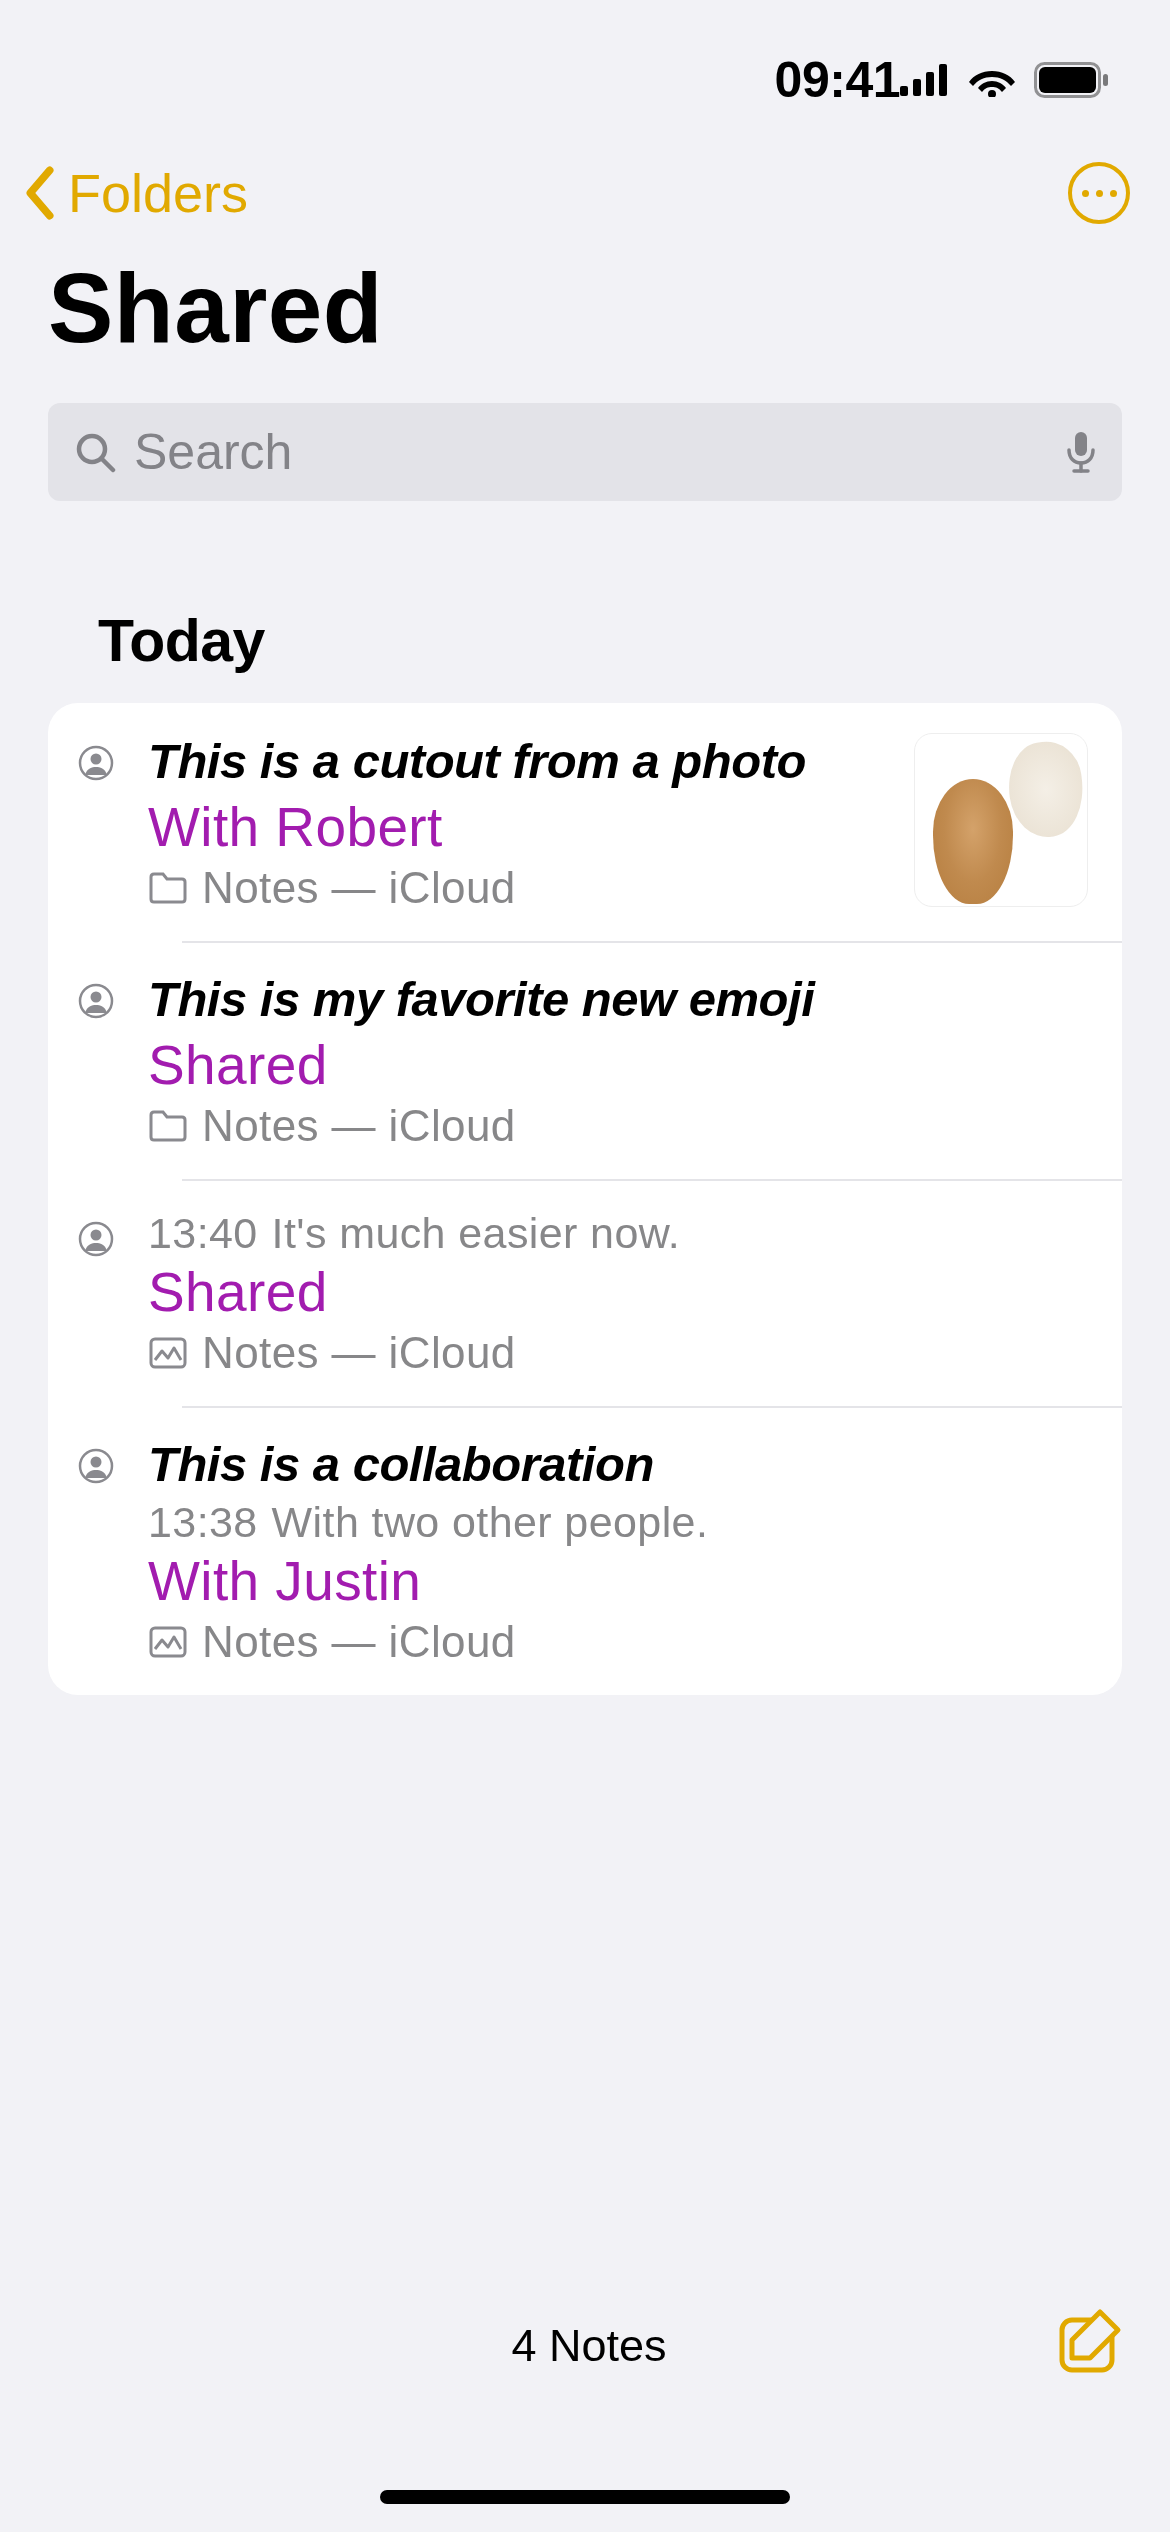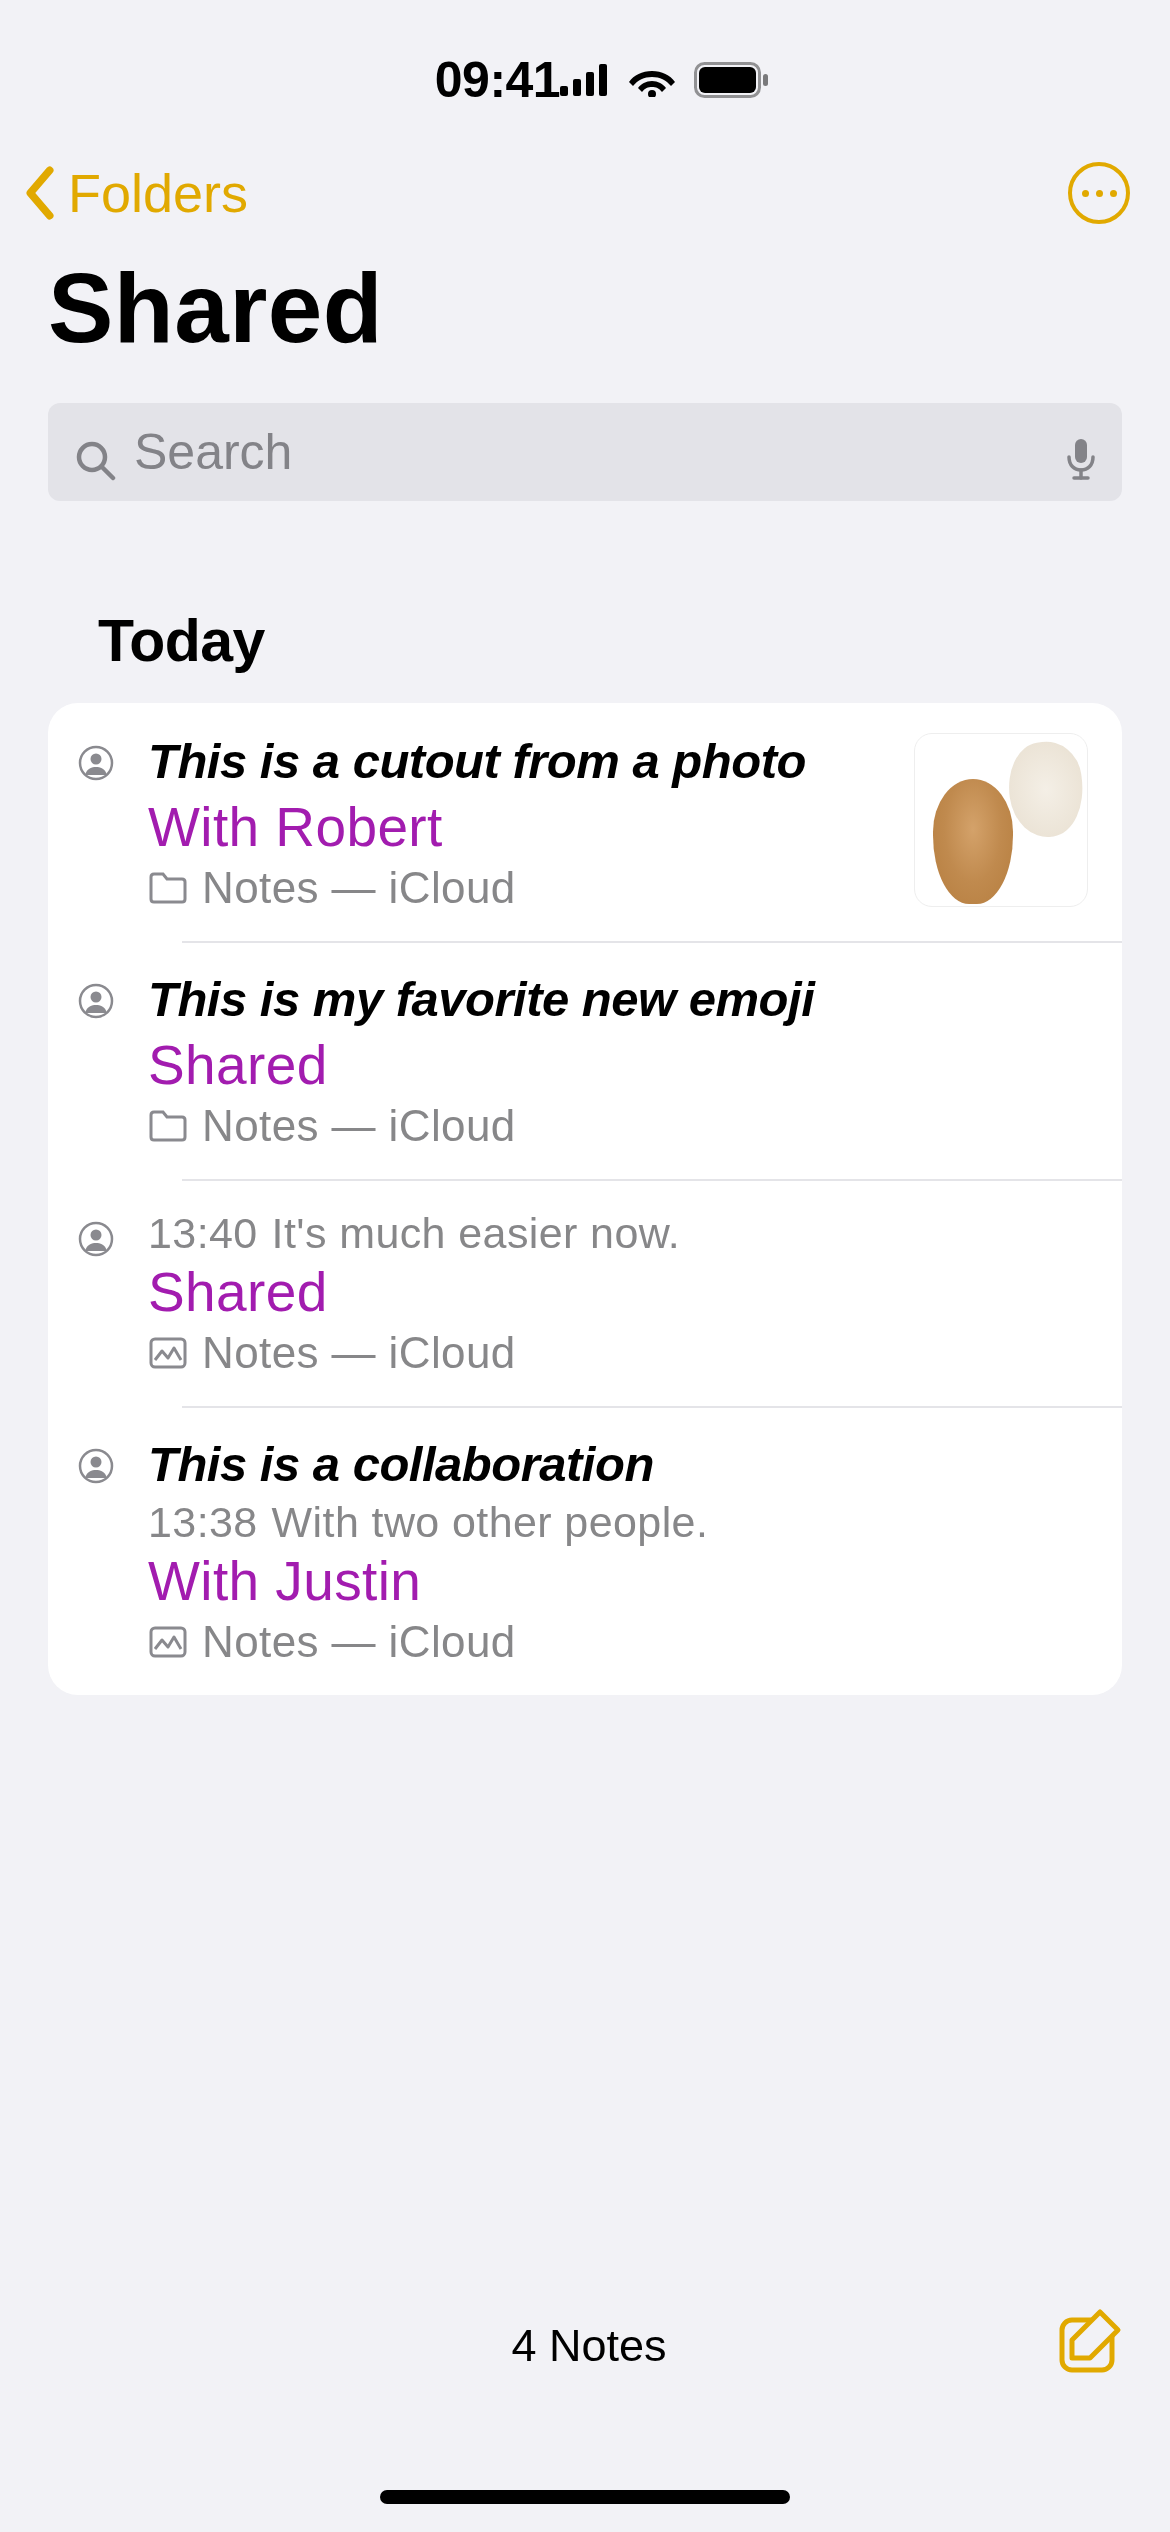--- a/index.html
+++ b/index.html
@@ -13,21 +13,21 @@
     height: 2532px;
     background: #f2f2f6;
     font-family: -apple-system, "SF Pro Text", "Helvetica Neue", Helvetica, Arial, sans-serif;
     overflow: hidden;
     position: relative;
   }
 
   
   .status-bar {
     display: flex;
-    justify-content: center;
+    justify-content: flex-end;
     align-items: center;
     padding: 40px 60px 0 95px;
     height: 120px;
   }
   .status-time {
     font-size: 50px;
     font-weight: 600;
     letter-spacing: -0.5px;
   }
   .status-icons {
@@ -79,21 +79,21 @@
     letter-spacing: 0.5px;
     padding: 18px 48px 20px 48px;
   }
 
   
   .search-bar {
     margin: 18px 48px 0 48px;
     background: #e3e3e8;
     border-radius: 12px;
     display: flex;
-    align-items: flex-end;
+    align-items: center;
     padding: 20px 26px;
     gap: 18px;
   }
   .search-placeholder {
     flex: 1;
     color: #838388;
     font-size: 50px;
     font-weight: 400;
   }
 

